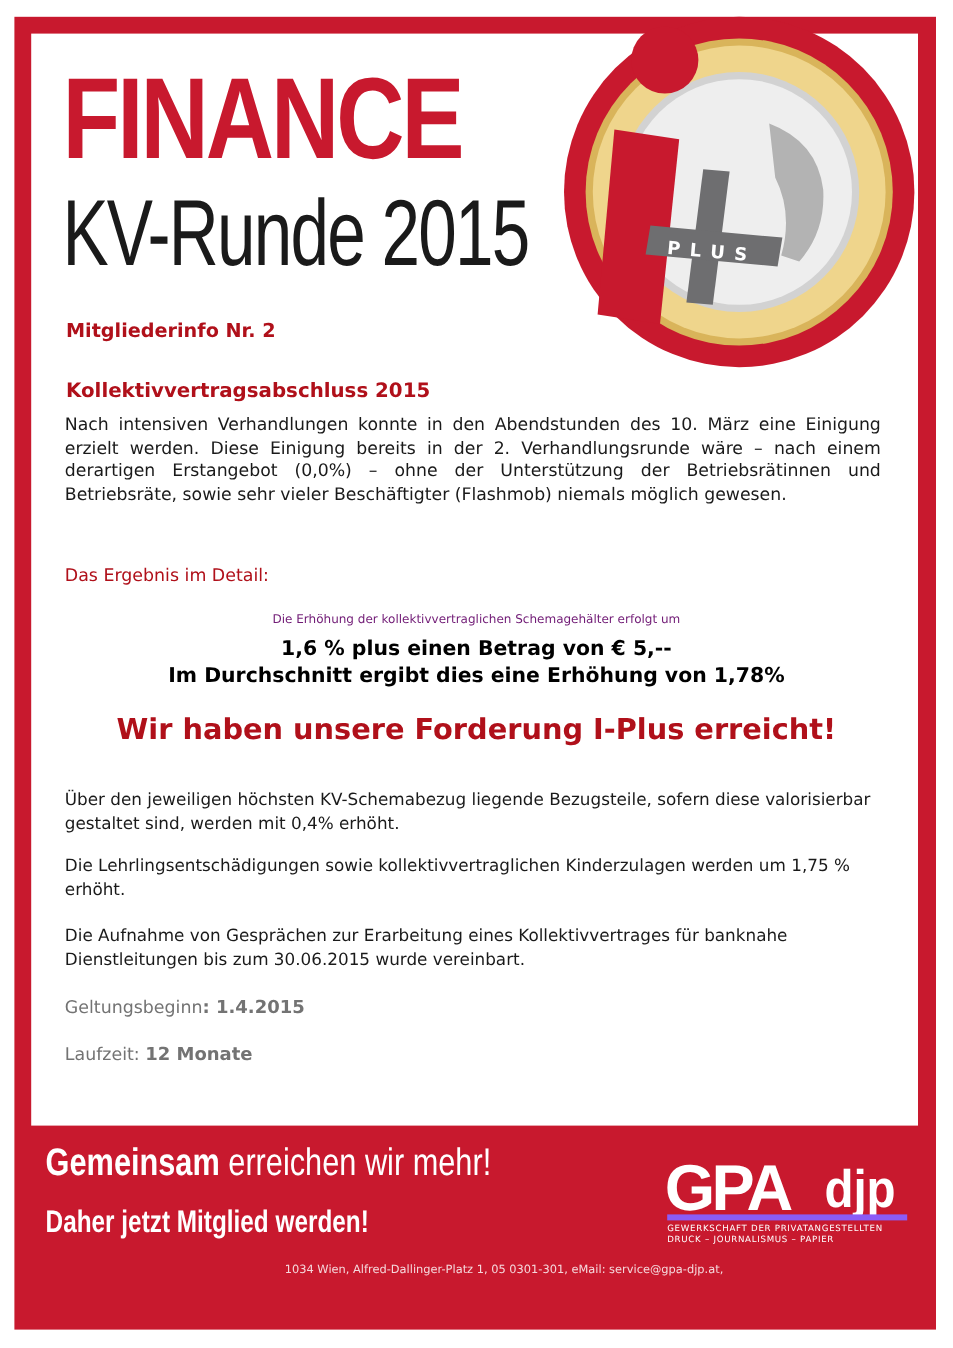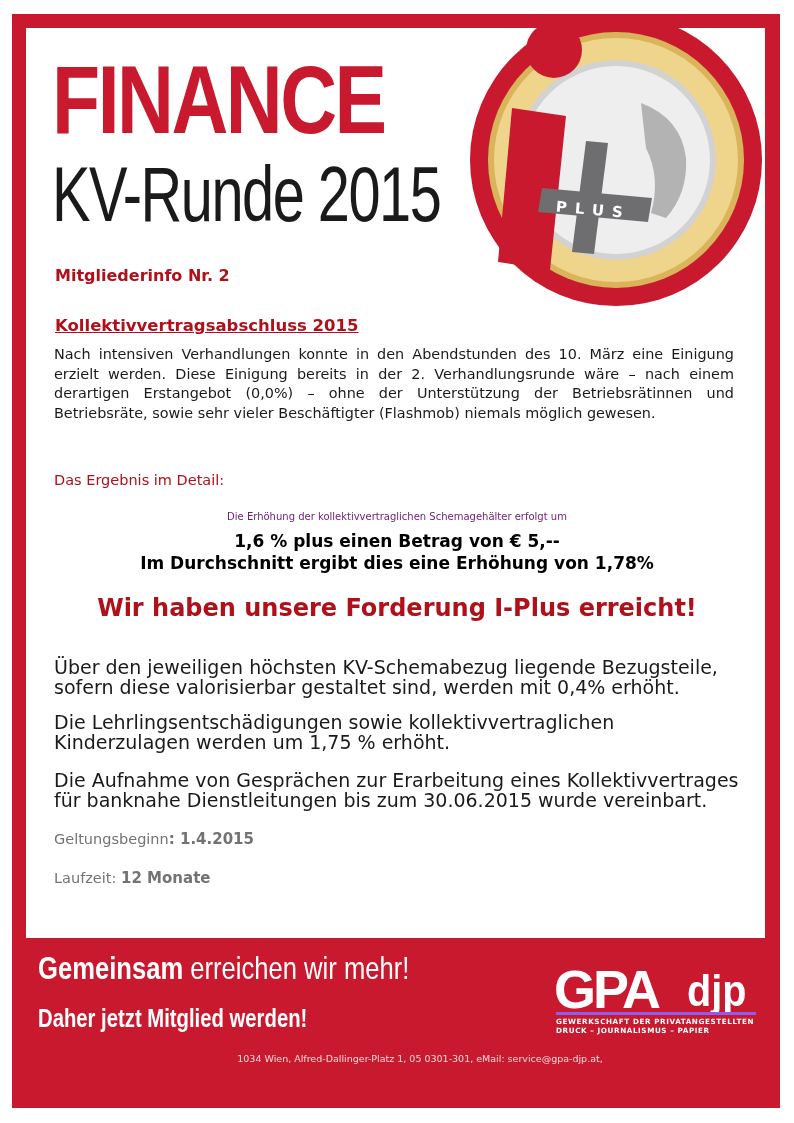--- a/index.html
+++ b/index.html
@@ -31,21 +31,21 @@
     .coin { position: absolute; left: 466px; top: 8px; width: 304px; height: 304px; }
 
     .mitglied {
       position: absolute; left: 55px; top: 266px;
       font-family: "DejaVu Sans", sans-serif; font-weight: bold;
       font-size: 16px; color: #b0101a;
     }
     .kv-head {
       position: absolute; left: 55px; top: 316px;
       font-family: "DejaVu Sans", sans-serif; font-weight: bold;
-      font-size: 16.5px; color: #b0101a; text-decoration: underline;
+      font-size: 16.5px; color: #b0101a;
     }
     .intro {
       position: absolute; left: 54px; top: 345px; width: 680px;
       font-family: "DejaVu Sans", sans-serif; font-size: 14.4px; line-height: 19.7px;
       text-align: justify; color: #1a1a1a;
     }
     .ergebnis {
       position: absolute; left: 54px; top: 472px;
       font-family: "DejaVu Sans", sans-serif; font-size: 14.5px; color: #b0101a;
     }
@@ -58,21 +58,21 @@
       font-family: "DejaVu Sans", sans-serif; font-weight: bold; font-size: 17px; color: #000;
     }
     .big1 { top: 531px; }
     .big2 { top: 553px; }
     .forderung {
       position: absolute; left: 40px; top: 594px; width: 714px; text-align: center;
       font-family: "DejaVu Sans", sans-serif; font-weight: bold; font-size: 24px; color: #b0101a;
     }
     .para {
       position: absolute; left: 54px; width: 690px;
-      font-family: "DejaVu Sans", sans-serif; font-size: 19px; line-height: 19.5px; color: #1a1a1a;
+      font-family: "DejaVu Sans", sans-serif; font-size: 14px; line-height: 19.5px; color: #1a1a1a;
     }
     .p1 { top: 658px; }
     .p2 { top: 713px; }
     .p3 { top: 771px; }
     .meta {
       position: absolute; left: 54px;
       font-family: "DejaVu Sans", sans-serif; font-size: 14.5px; color: #737373;
     }
     .meta .val { font-weight: bold; font-size: 15px; }
     .m1 { top: 830px; }
@@ -85,22 +85,22 @@
     }
     .slogan1 .strong { font-weight: bold; }
     .slogan2 {
       position: absolute; left: 38px; top: 1003px; color: #ffffff; white-space: nowrap;
       font-family: "Liberation Sans", sans-serif; font-weight: bold; font-size: 26px; line-height: 30px;
       transform: scaleX(0.78); transform-origin: left top;
     }
     .logo { position: absolute; left: 552px; top: 960px; width: 206px; height: 72px; }
     .logo-sub {
       position: absolute; left: 556px; top: 1012px; width: 200px; color: #ffffff;
-      font-family: "DejaVu Sans", sans-serif; font-weight: bold; font-size: 7.2px; line-height: 9px;
-      letter-spacing: 0.6px; border-top: 3px solid #8b5cf6; padding-top: 2px;
+      font-family: "DejaVu Sans", sans-serif; font-weight: normal; font-size: 7.2px; line-height: 9px;
+      letter-spacing: 0.6px; border-top: 5px solid #8b5cf6; padding-top: 2px;
     }
     .address {
       position: absolute; left: 120px; top: 1052px; width: 600px; text-align: center; color: #f5d8dc;
       font-family: "DejaVu Sans", sans-serif; font-size: 9.5px; line-height: 14px;
     }
   </style>
 </head>
 <body>
 
 <div class="frame"></div>

